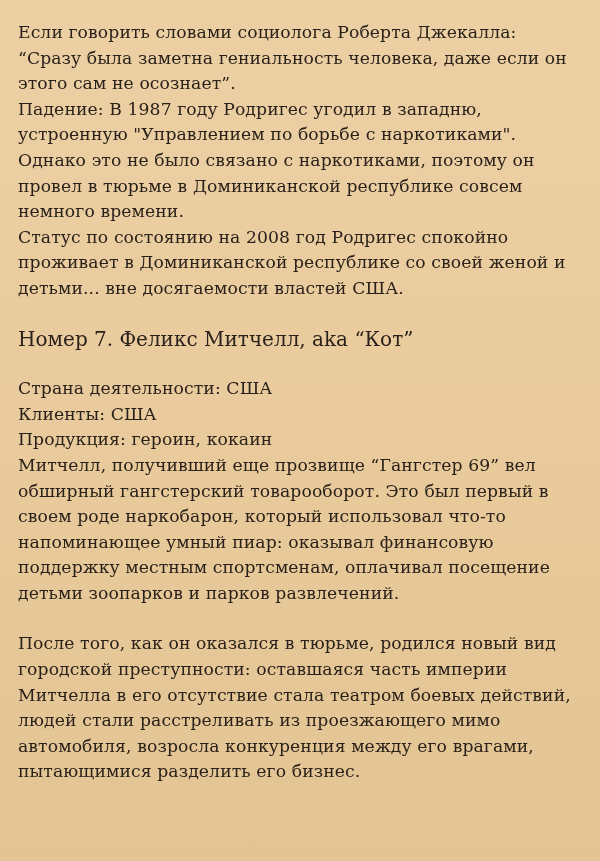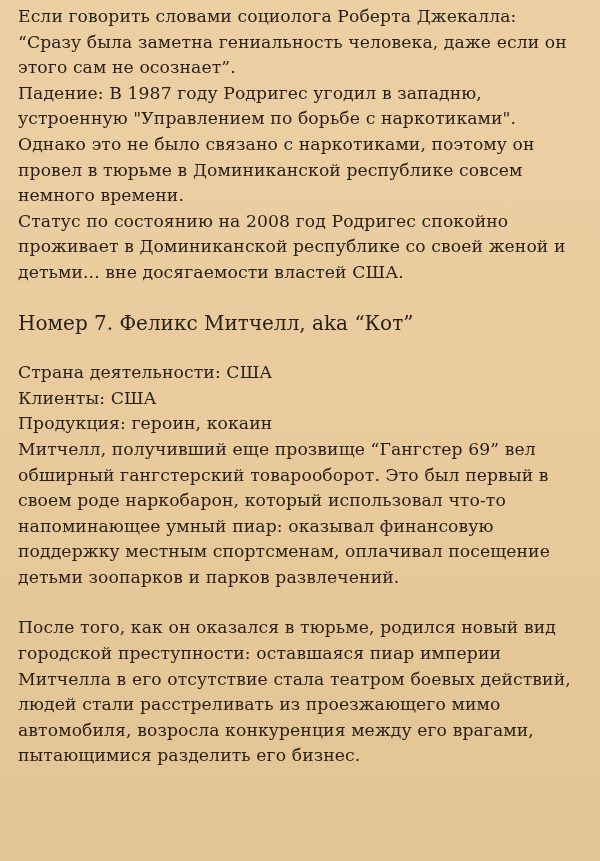--- a/index.html
+++ b/index.html
@@ -13,21 +13,21 @@
     background: #e8c99a;
     font-family: "DejaVu Serif", serif;
     color: #2a211a;
     overflow: hidden;
   }
   .page {
     position: relative;
     width: 600px;
     height: 861px;
     box-sizing: border-box;
-    padding: 4px 18px 0 18px;
+    padding: 20px 18px 0 18px;
     background: linear-gradient(180deg, #ecd0a4 0%, #e9cb9d 45%, #e3c493 100%);
   }
   .block {
     font-size: 17.2px;
     line-height: 25.6px;
     letter-spacing: 0.1px;
     white-space: pre-wrap;
     word-wrap: break-word;
     margin: 0;
   }
@@ -59,15 +59,15 @@
 
   <div class="gap-small"></div>
 
   <p class="block">Страна деятельности: США
 Клиенты: США
 Продукция: героин, кокаин
 Митчелл, получивший еще прозвище “Гангстер 69” вел обширный гангстерский товарооборот. Это был первый в своем роде наркобарон, который использовал что-то напоминающее умный пиар: оказывал финансовую поддержку местным спортсменам, оплачивал посещение детьми зоопарков и парков развлечений.</p>
 
   <div class="gap"></div>
 
-  <p class="block">После того, как он оказался в тюрьме, родился новый вид городской преступности: оставшаяся пиар империи Митчелла в его отсутствие стала театром боевых действий, людей стали расстреливать из проезжающего мимо автомобиля, возросла конкуренция между его врагами, пытающимися разделить его бизнес.</p>
+  <p class="block">После того, как он оказался в тюрьме, родился новый вид городской преступности: оставшаяся часть империи Митчелла в его отсутствие стала театром боевых действий, людей стали расстреливать из проезжающего мимо автомобиля, возросла конкуренция между его врагами, пытающимися разделить его бизнес.</p>
 
 </div>
 
 </body></html>

